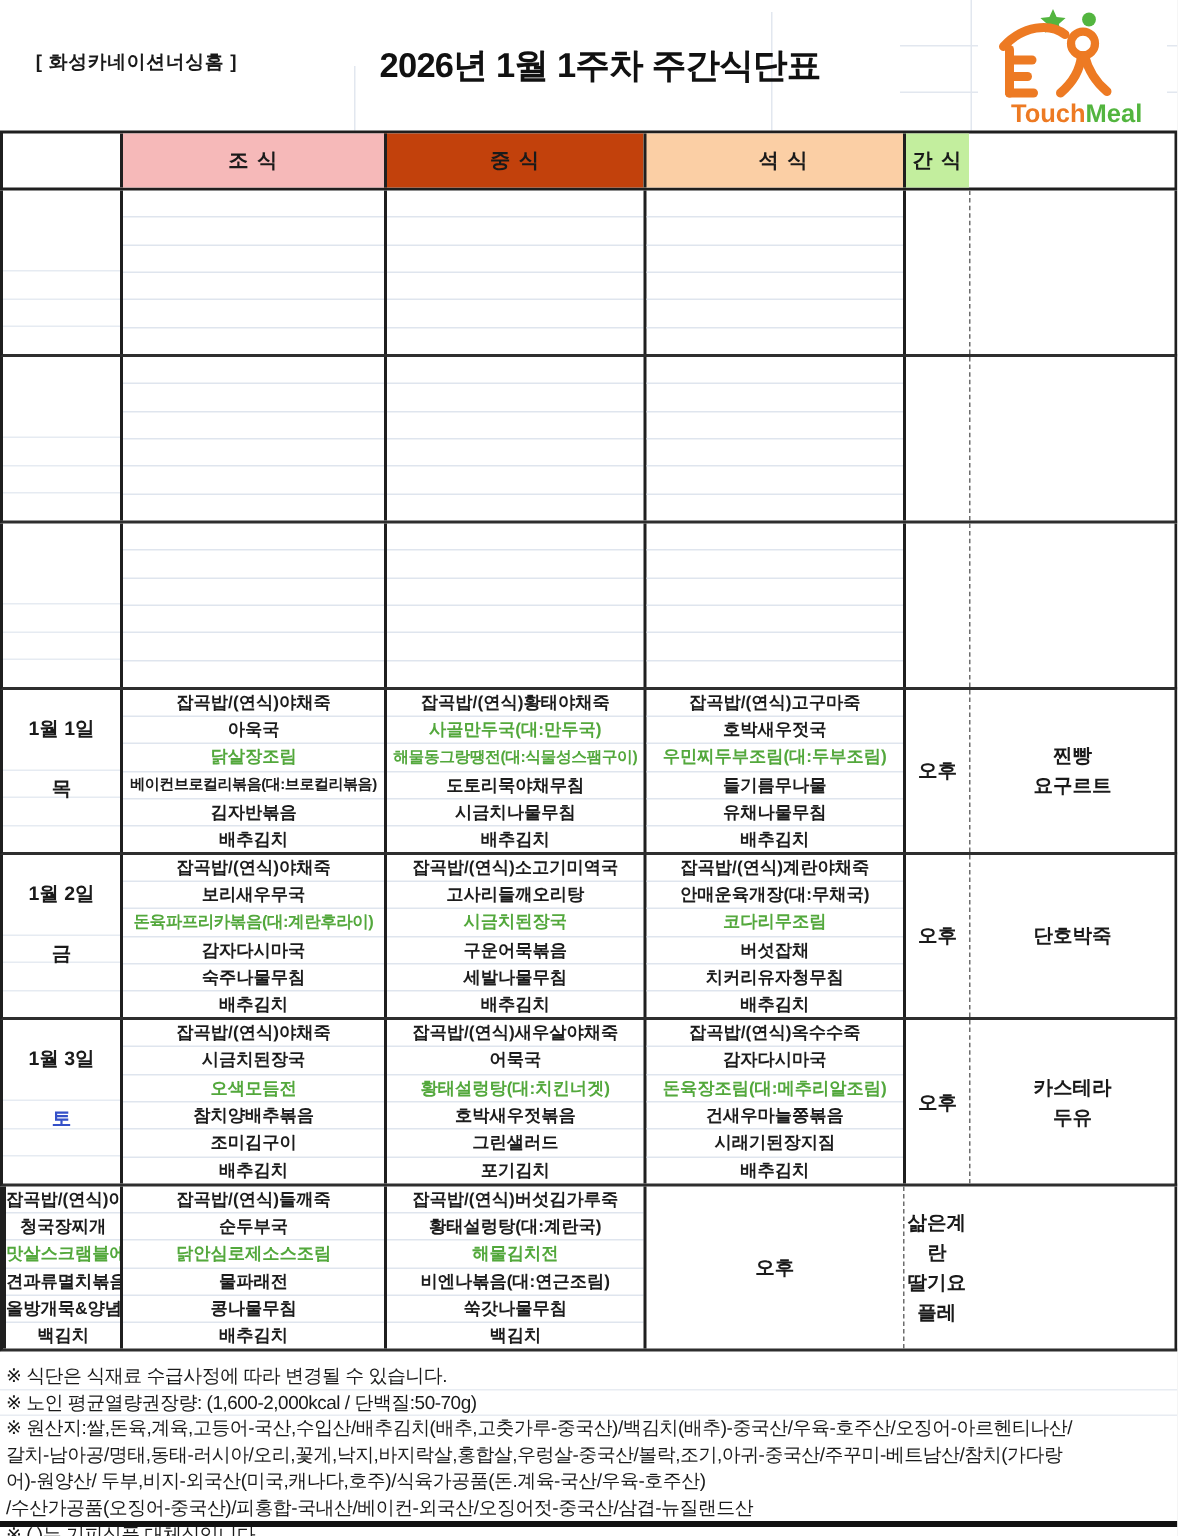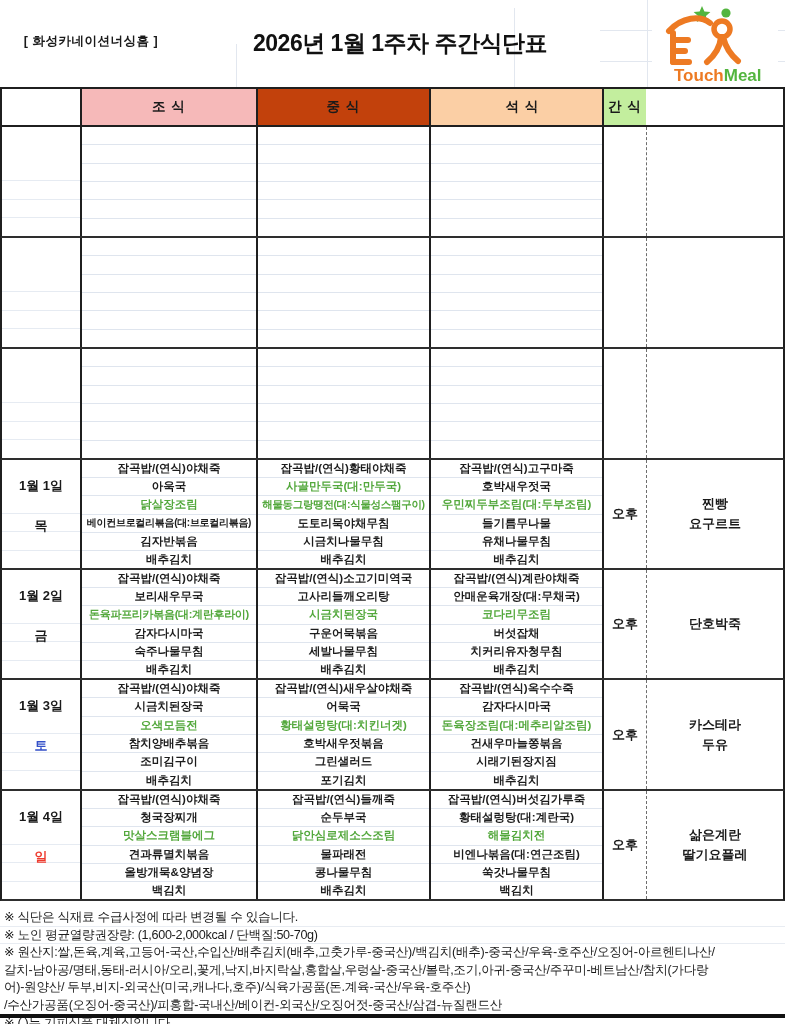--- a/index.html
+++ b/index.html
@@ -429,30 +429,20 @@
               <span>배추김치</span>
             </div>
           </div>
           <div class="cell bl pm-cell">오후</div>
           <div class="cell snack-cell">
             <div>카스테라</div>
             <div>두유</div>
           </div>
         </div>
         <div class="trow block" style="height: 110px;">
-          <div class="cell">
-            <div class="drow"></div>
-            <div class="drow"></div>
-            <div class="drow"></div>
-            <div class="drow"></div>
-            <div class="drow"></div>
-            <div class="drow"></div>
-            <div class="date-label">1월 4일</div>
-            <div class="day-label" style="color: rgb(238, 58, 45);">일</div>
-          </div>
           <div class="cell bl">
             <div class="mrow">
               <span>잡곡밥/(연식)야채죽</span>
             </div>
             <div class="mrow">
               <span>청국장찌개</span>
             </div>
             <div class="mrow">
               <span class="hl" style="color: rgb(83, 168, 60);">맛살스크램블에그</span>
             </div>

